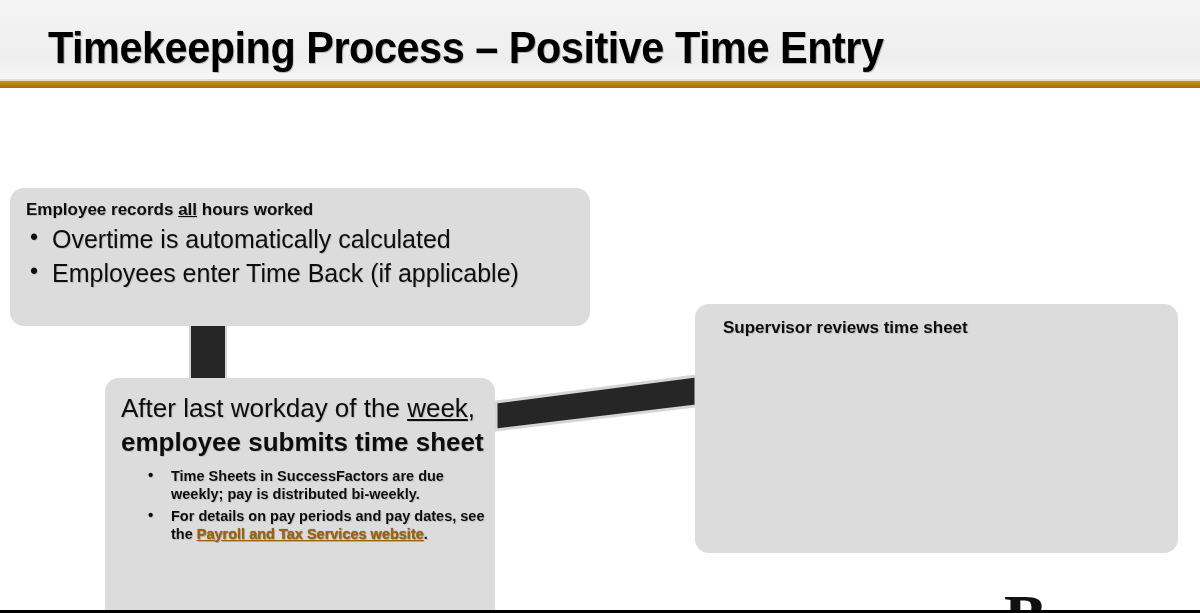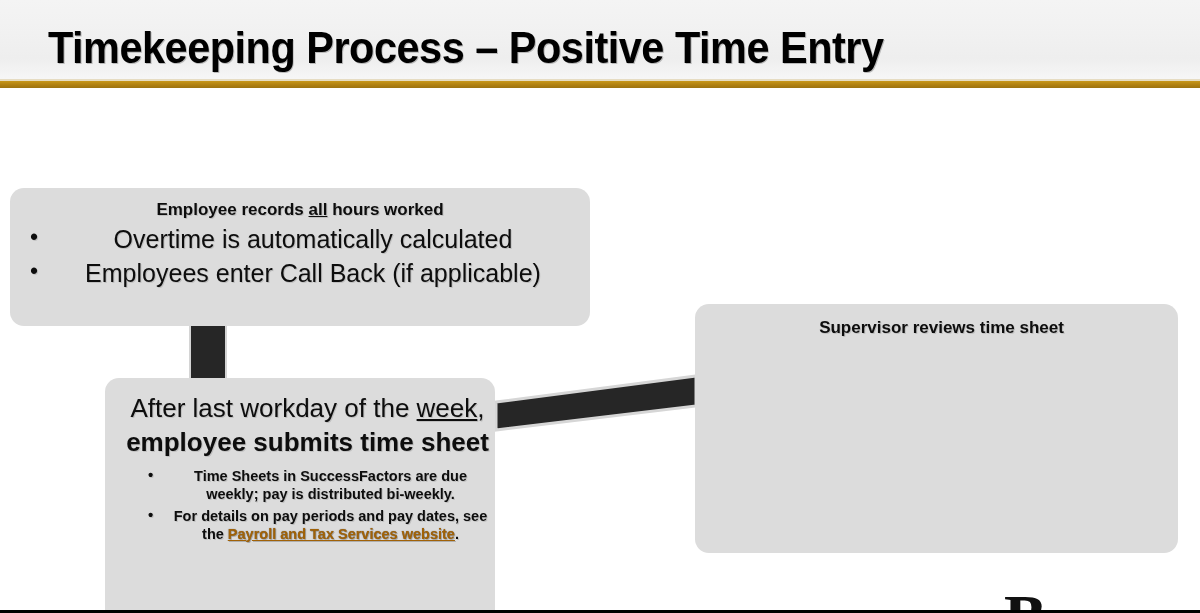--- a/index.html
+++ b/index.html
@@ -10,21 +10,20 @@
   }
   body {
     font-family: "Liberation Sans", sans-serif;
   }
   #slide {
     position: relative;
     width: 1200px;
     height: 613px;
     background: #ffffff;
     overflow: hidden;
-    text-align: center;
   }
 
   
   .header-band {
     position: absolute;
     left: 0; top: 0;
     width: 1200px;
     height: 81px;
     background: linear-gradient(to bottom, #f4f4f4 0%, #f1f1f1 40%, #eeeeee 72%, #f7f7f7 100%);
   }
@@ -207,21 +206,21 @@
   <div class="connector-h">
     <svg width="210" height="60" viewBox="0 0 210 60" xmlns="http://www.w3.org/2000/svg">
       <polygon points="6,30 206,4 206,34 6,58" fill="#262626" stroke="#d6d6d6" stroke-width="3"></polygon>
     </svg>
   </div>
 
   <div class="box" id="box-employee">
     <div class="box-heading"><span>Employee records </span><span class="u">all</span><span> hours worked</span></div>
     <ul class="bullets">
       <li>Overtime is automatically calculated</li>
-      <li>Employees enter Call Back (if applicable)</li>
+      <li>Employees enter Time Back (if applicable)</li>
     </ul>
   </div>
 
   <div class="box" id="box-submits">
     <div class="lead"><span>After last workday of the </span><span class="u">week</span><span>, </span><span class="b">employee submits time sheet</span></div>
     <ul class="subbullets">
       <li><span>Time Sheets in SuccessFactors are due weekly; pay is distributed bi-weekly.</span></li>
       <li><span>For details on pay periods and pay dates, see the </span><a class="hyperlink" href="#">Payroll and Tax Services website</a><span>.</span></li>
     </ul>
   </div>

